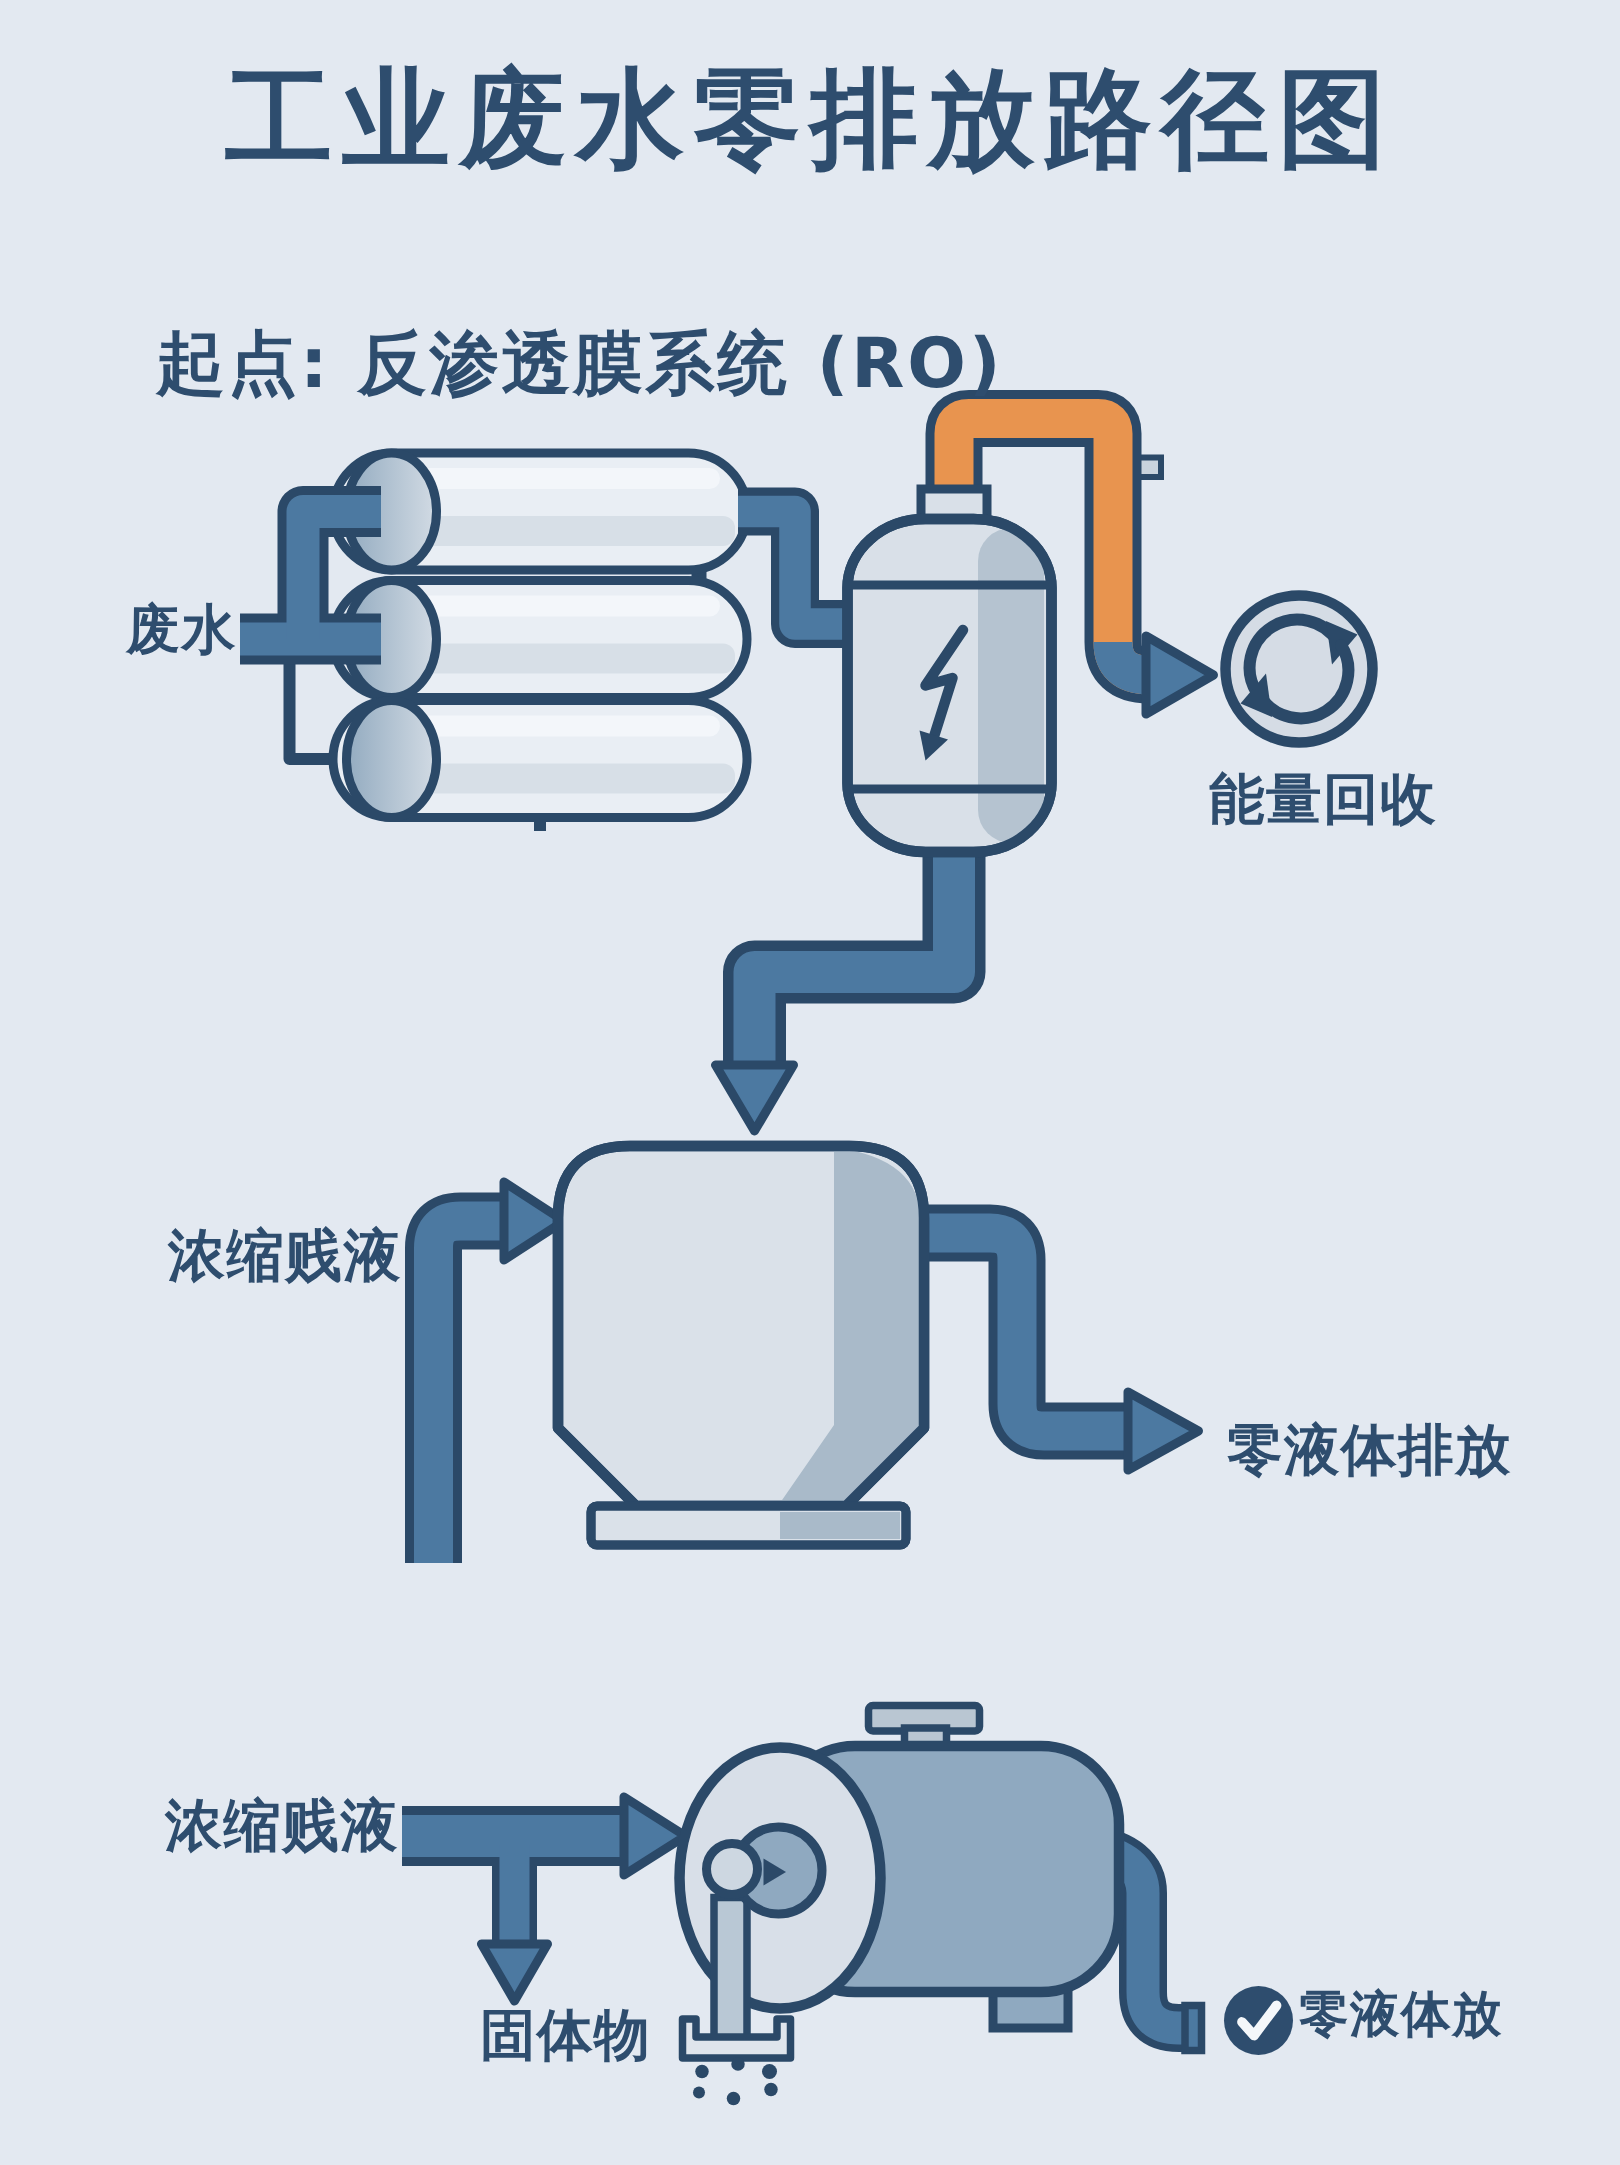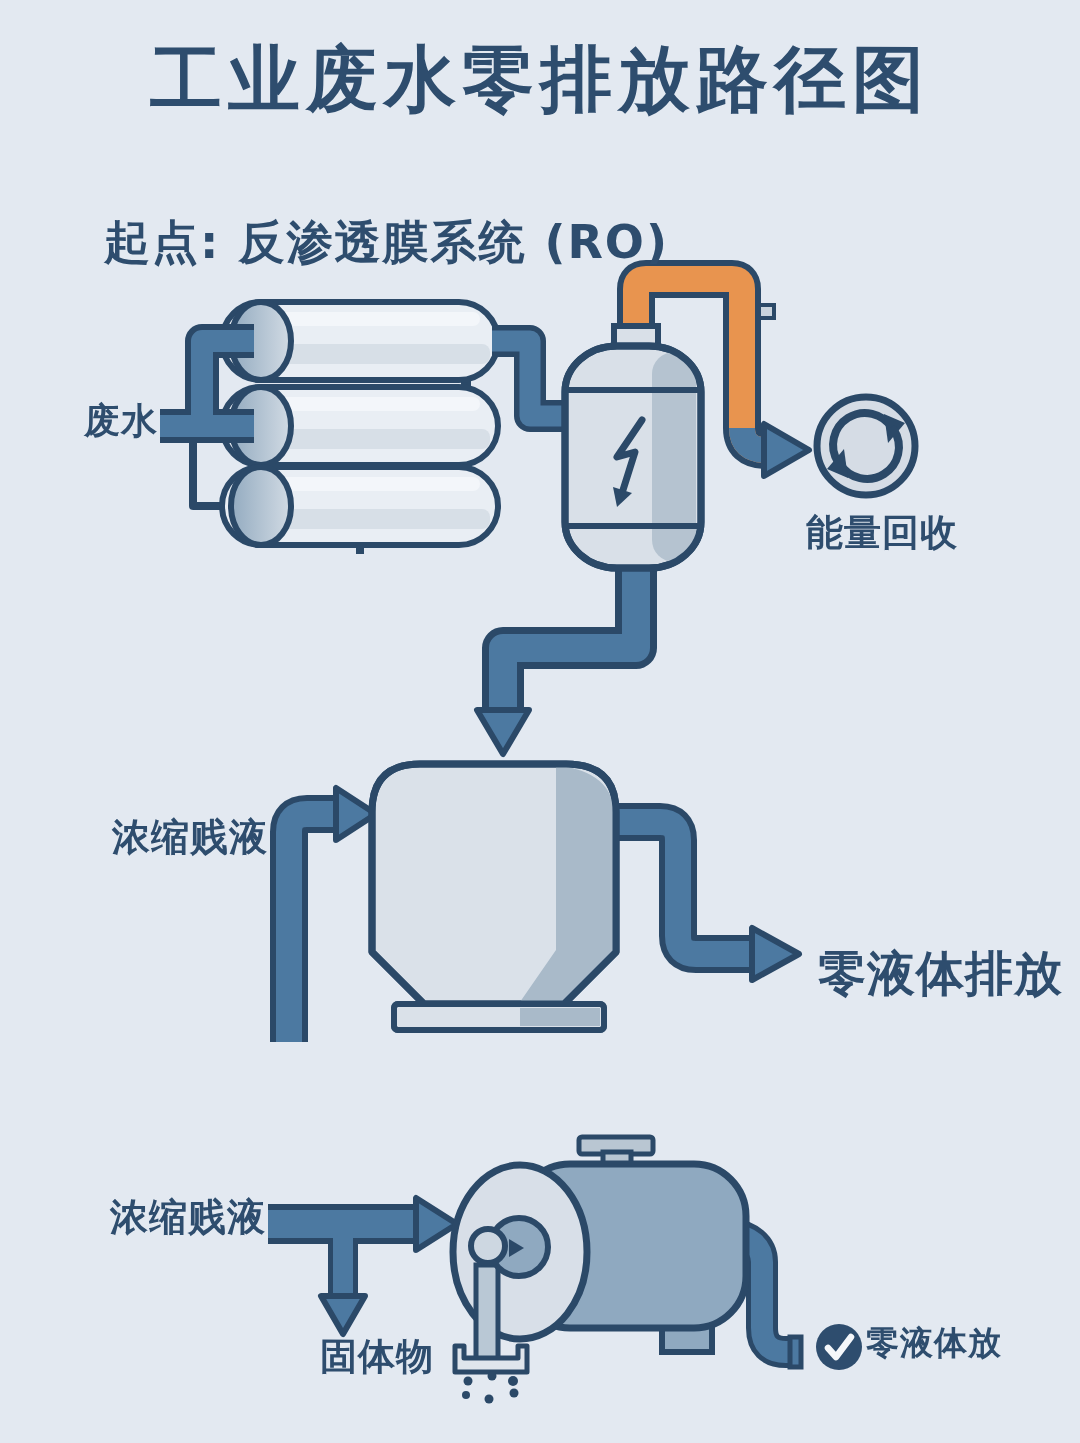--- a/index.html
+++ b/index.html
@@ -174,19 +174,19 @@
     </g>
   </svg>
 
   <div class="txt title">工业废水零排放路径图</div>
 
   <div class="txt heading" style="left:104px;top:204px;margin-top:12px;">起点: 反渗透膜系统 (RO)</div>
   <div class="txt lbl" style="left:84px;top:400px;font-size:36px;">废水</div>
   <div class="txt lbl" style="left:806px;top:512px;">能量回收</div>
 
   <div class="txt lbl" style="left:112px;top:816px;font-size:38px;">浓缩贱液</div>
-  <div class="txt lbl" style="left:818px;top:946px;font-size:48px;">零液体排放</div>
+  <div class="txt lbl" style="left:818px;top:946px;font-size:37px;">零液体排放</div>
 
   <div class="txt lbl" style="left:110px;top:1196px;font-size:38px;">浓缩贱液</div>
   <div class="txt lbl" style="left:292px;top:1336px;margin-left:28px;">固体物</div>
   <div class="txt lbl" style="left:866px;top:1324px;font-size:33px;">零液体放</div>
 
 </div>
 
 </body></html>

